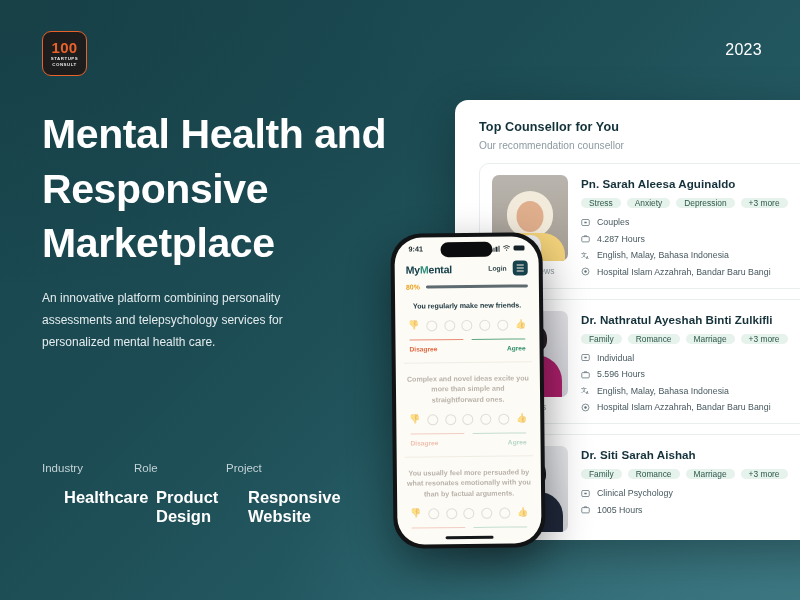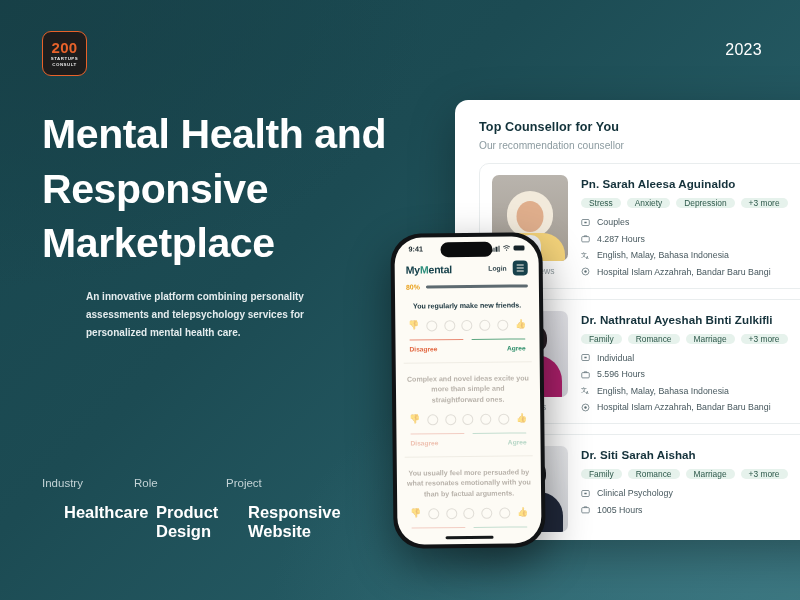--- a/index.html
+++ b/index.html
@@ -35,25 +35,25 @@
   }
 
   
   .headline {
     position:absolute; left:42px; top:107px; width:400px;
     color:#ffffff; font-size:41px; font-weight:700; line-height:1.33;
     letter-spacing:-0.4px;
   }
   .subcopy {
     position:absolute; left:42px; top:288px; width:275px;
-    color:#e4ecee; font-size:10px; font-weight:700; line-height:1.82;margin-left:44px;
-  }
-
-  
-  .meta { position:absolute; left:42px; top:478px; display:flex; gap:0; }
+    color:#e4ecee; font-size:12px; font-weight:400; line-height:1.82;
+  }
+
+  
+  .meta { position:absolute; left:42px; top:463px; display:flex; gap:0; }
   .meta-col { width:92px; }
   .meta-col.wide { width:115px; }
   .meta-label { color:#c3d3d6; font-size:11.5px; font-weight:400; line-height:1; margin-bottom:13px; }
   .meta-value { color:#ffffff; font-size:16.5px; font-weight:700; line-height:1.2;margin-left:22px; }
 
   
   .webpanel {
     position:absolute; left:455px; top:100px; width:400px; height:440px;
     background:#ffffff; border-radius:13px 0 0 0;
     box-shadow:0 14px 46px rgba(0,0,0,0.30);
@@ -175,21 +175,21 @@
     position:absolute; bottom:5px; left:50%; transform:translateX(-50%);
     width:48px; height:2.6px; border-radius:2px; background:#15181a;
   }
 </style>
 </head>
 <body>
 
 <div class="stage">
 
   <div class="logo">
-    <span class="logo-num">200</span>
+    <span class="logo-num">100</span>
     <span class="logo-sub">
       <span>STARTUPS</span><br><span>CONSULT</span>
     </span>
   </div>
 
   <div class="year">2023</div>
 
   <h1 class="headline">Mental Health and Responsive Marketplace</h1>
   <p class="subcopy">An innovative platform combining personality assessments and telepsychology services for personalized mental health care.</p>
 

